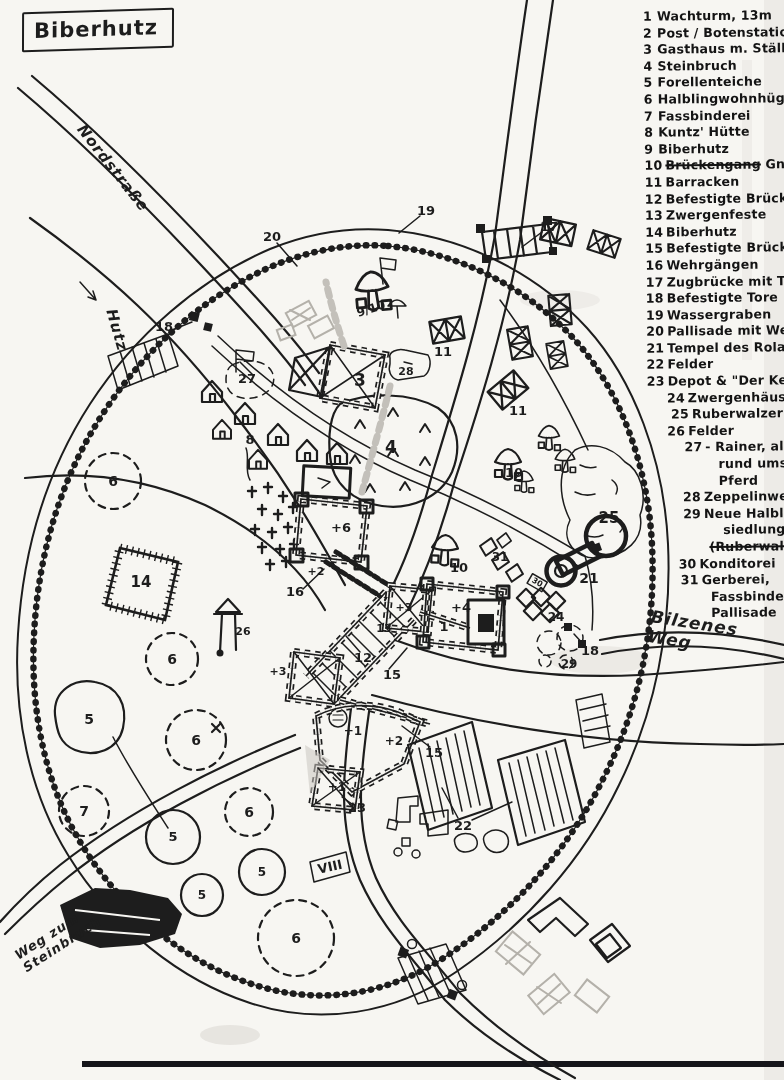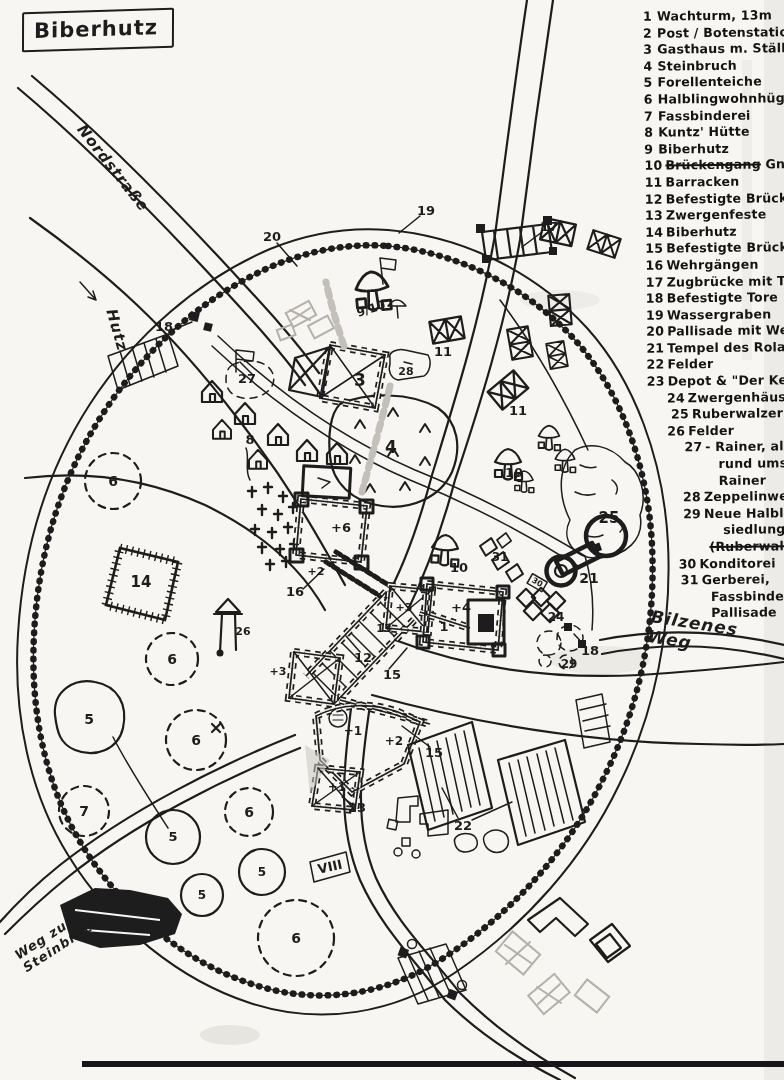--- a/index.html
+++ b/index.html
@@ -442,21 +442,21 @@
       <div class="li" style="padding-left: 0px;"><span class="ln">19</span><span>Wassergraben</span></div>
       <div class="li" style="padding-left: 0px;"><span class="ln">20</span><span>Pallisade mit Wehrgängen</span></div>
       <div class="li" style="padding-left: 0px;"><span class="ln">21</span><span>Tempel des Roland</span></div>
       <div class="li" style="padding-left: 0px;"><span class="ln">22</span><span>Felder</span></div>
       <div class="li" style="padding-left: 0px;"><span class="ln">23</span><span>Depot &amp; "Der Keller"</span></div>
       <div class="li" style="padding-left: 20px;"><span class="ln">24</span><span>Zwergenhäuser</span></div>
       <div class="li" style="padding-left: 24px;"><span class="ln">25</span><span>Ruberwalzer</span></div>
       <div class="li" style="padding-left: 20px;"><span class="ln">26</span><span>Felder</span></div>
       <div class="li" style="padding-left: 37px;"><span class="ln">27</span><span>- Rainer, alles</span></div>
       <div class="sub" style="padding-left: 71px;"><span>rund ums</span></div>
-      <div class="sub" style="padding-left: 71px;"><span>Rainer</span></div>
+      <div class="sub" style="padding-left: 71px;"><span>Pferd</span></div>
       <div class="li" style="padding-left: 35px;"><span class="ln">28</span><span>Zeppelinwerft</span></div>
       <div class="li" style="padding-left: 35px;"><span class="ln">29</span><span>Neue Halbling-</span></div>
       <div class="sub" style="padding-left: 75px;"><span>siedlung</span></div>
       <div class="sub" style="padding-left: 61px;"><span class="struck">(Ruberwalzer)</span></div>
       <div class="li" style="padding-left: 30px;"><span class="ln">30</span><span>Konditorei</span></div>
       <div class="li" style="padding-left: 32px;"><span class="ln">31</span><span>Gerberei,</span></div>
       <div class="sub" style="padding-left: 62px;"><span>Fassbinderei,</span></div>
       <div class="sub" style="padding-left: 62px;"><span>Pallisade</span></div>
     </div>
 

